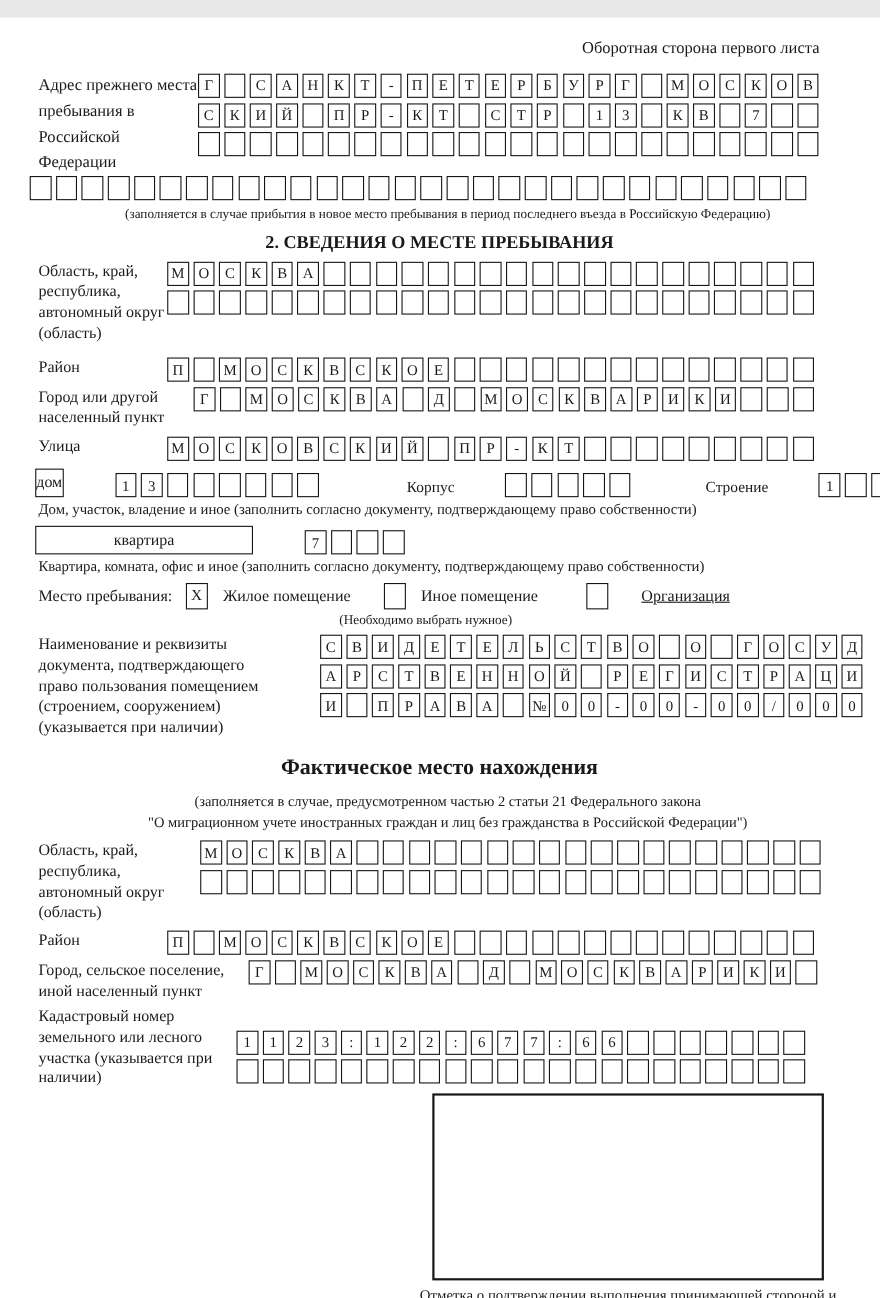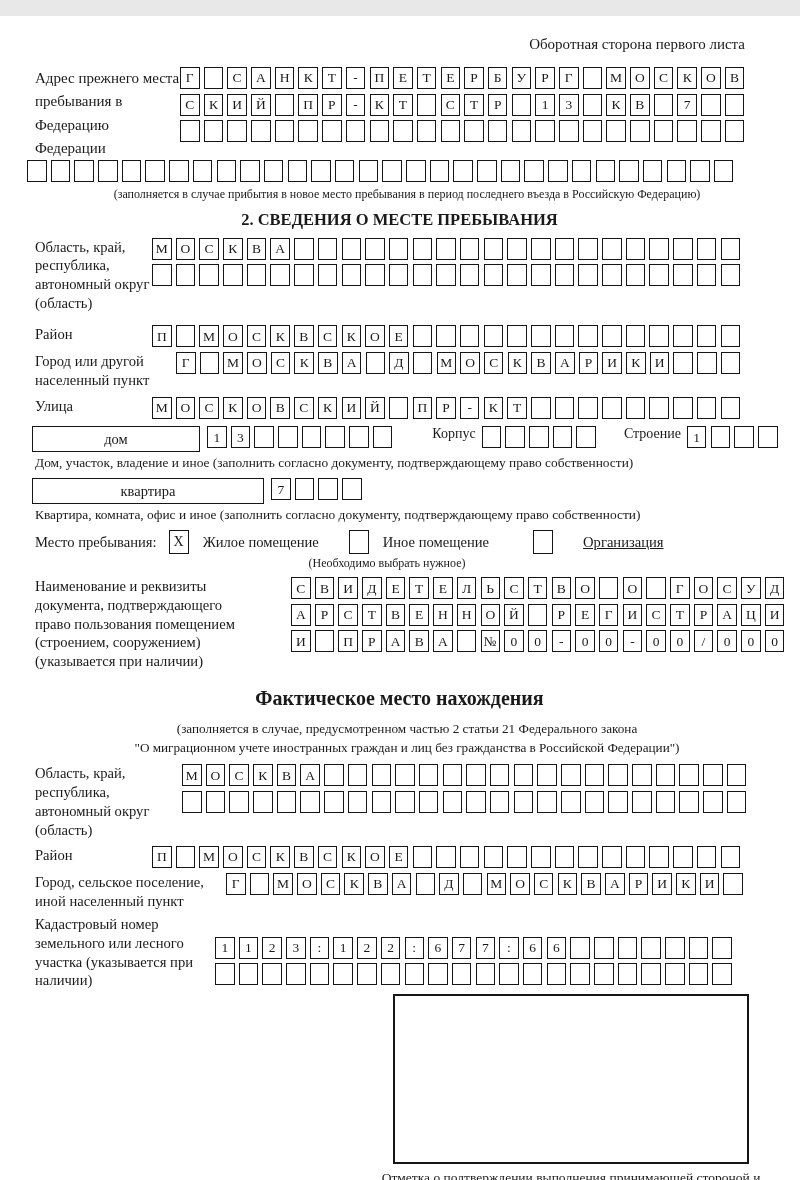--- a/index.html
+++ b/index.html
@@ -23,25 +23,25 @@
     flex:0 0 19.5px; height:22px; box-sizing:border-box;
     border:1.6px solid #161616; display:flex; align-items:center; justify-content:center;
     font-size:13.5px; line-height:1; background:#fff;
   }
   .ml24 { margin-left:24px; } .ml17 { margin-left:17px; } .ml11 { margin-left:11px; }
   .full-row { margin-left:0; }
 
   .note-c { text-align:center; font-size:12px; margin:2px 0 4px; width:760px; }
   .sec-title { text-align:center; font-weight:bold; font-size:16.5px; margin:8px 0 8px; width:745px; }
 
-  .house-row { display:flex; align-items:flex-start; margin:3px 0 2px 5px; }
+  .house-row { display:flex; align-items:flex-end; margin:3px 0 2px 5px;gap:40px; }
   .label-box { border:1.6px solid #161616; height:26px; box-sizing:border-box;
     display:flex; align-items:center; justify-content:center; font-size:14.5px; background:#fff; }
   .box-dom { width:168px; margin-right:7px; }
-  .box-kv  { width:232px; margin-right:7px; }
+  .box-kv  { width:198px; margin-right:7px; }
   .inline-label { font-size:14px; margin:0 6px 0 14px; }
   .house-row .cells { margin-bottom:0; }
   .caption { font-size:13.4px; margin:3px 0 7px 8px; }
 
   .stay-row { display:flex; align-items:center; margin:7px 0 2px 8px; font-size:14.6px; }
   .checkbox { width:20px; height:24px; box-sizing:border-box; border:1.6px solid #161616;
     display:flex; align-items:center; justify-content:center; font-size:14px; margin:0 14px 0 12px; }
   .stay-row .cap { margin-right:18px; }
 
   .doc-block { margin-top:6px;gap:36px; }
@@ -55,21 +55,21 @@
     text-align:center; font-size:13.5px; line-height:1.4; }
 </style>
 </head>
 <body>
 
 <div class="page">
 
   <div class="hnote">Оборотная сторона первого листа</div>
 
   <div class="frow" style="margin-top:14px;">
-    <div class="flabel-prev">Адрес прежнего места пребывания в Федерацию Федерации</div>
+    <div class="flabel-prev">Адрес прежнего места пребывания в Российской Федерации</div>
     <div>
       <div class="cells">
           <div class="cell">Г</div>
           <div class="cell"></div>
           <div class="cell">С</div>
           <div class="cell">А</div>
           <div class="cell">Н</div>
           <div class="cell">К</div>
           <div class="cell">Т</div>
           <div class="cell">-</div>

